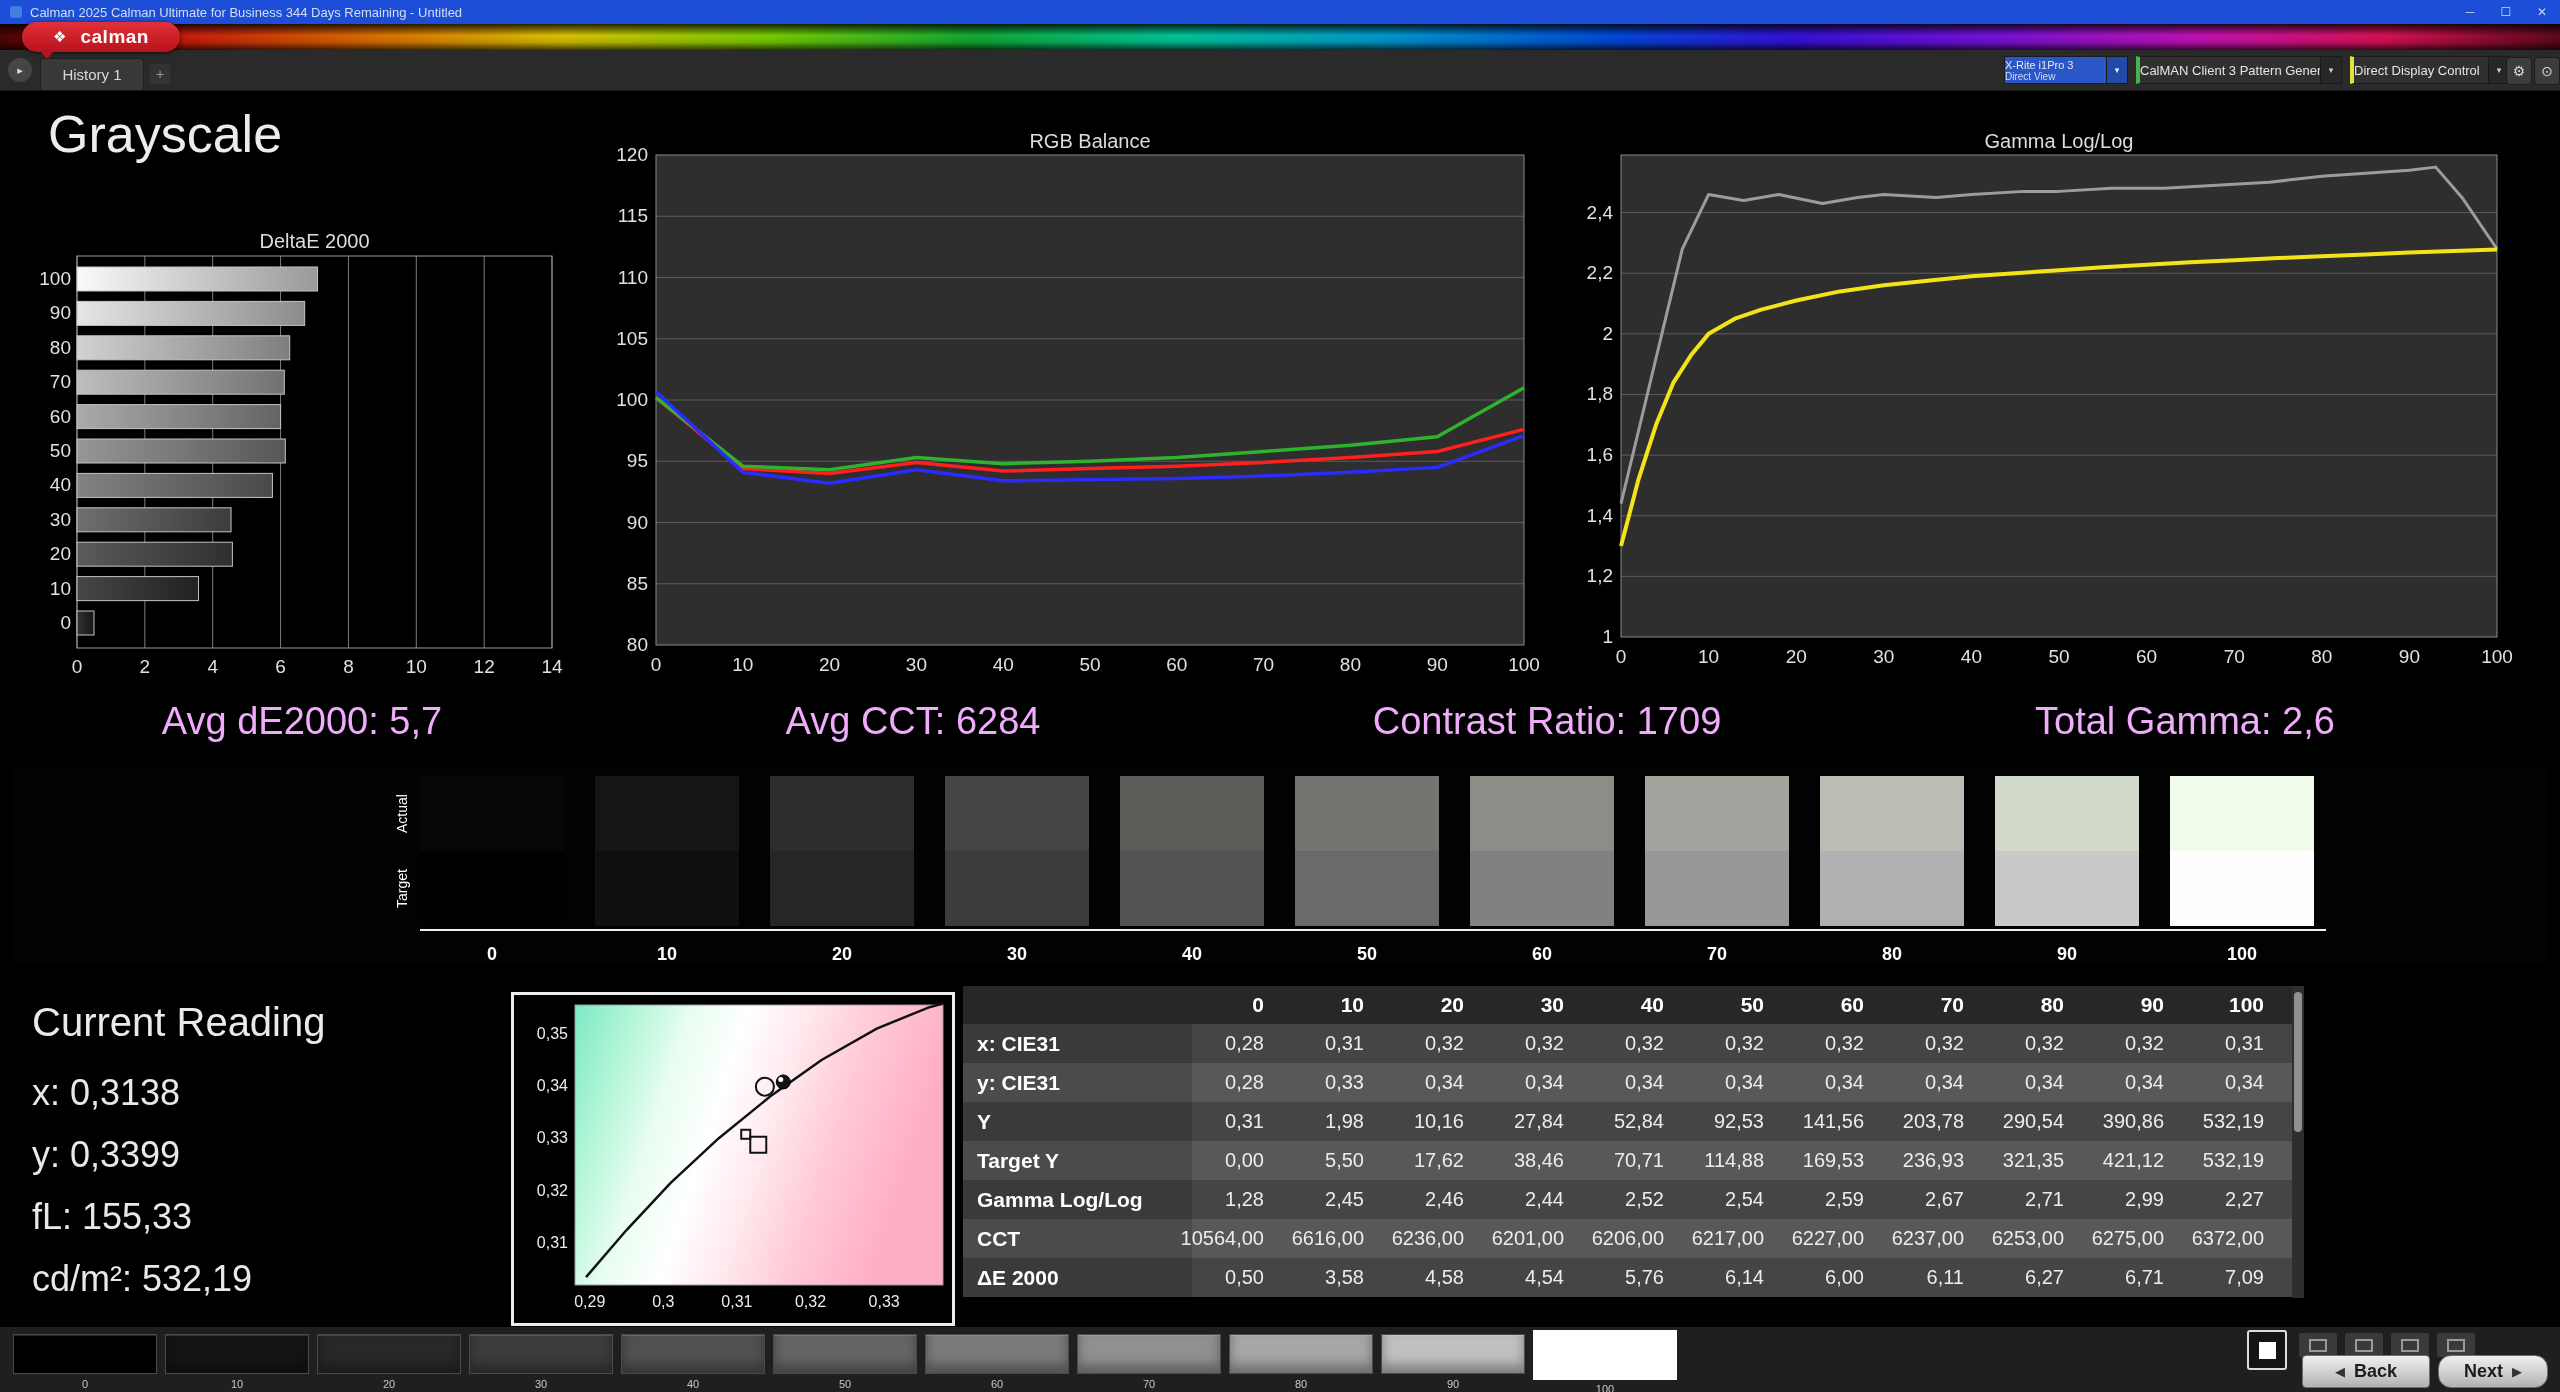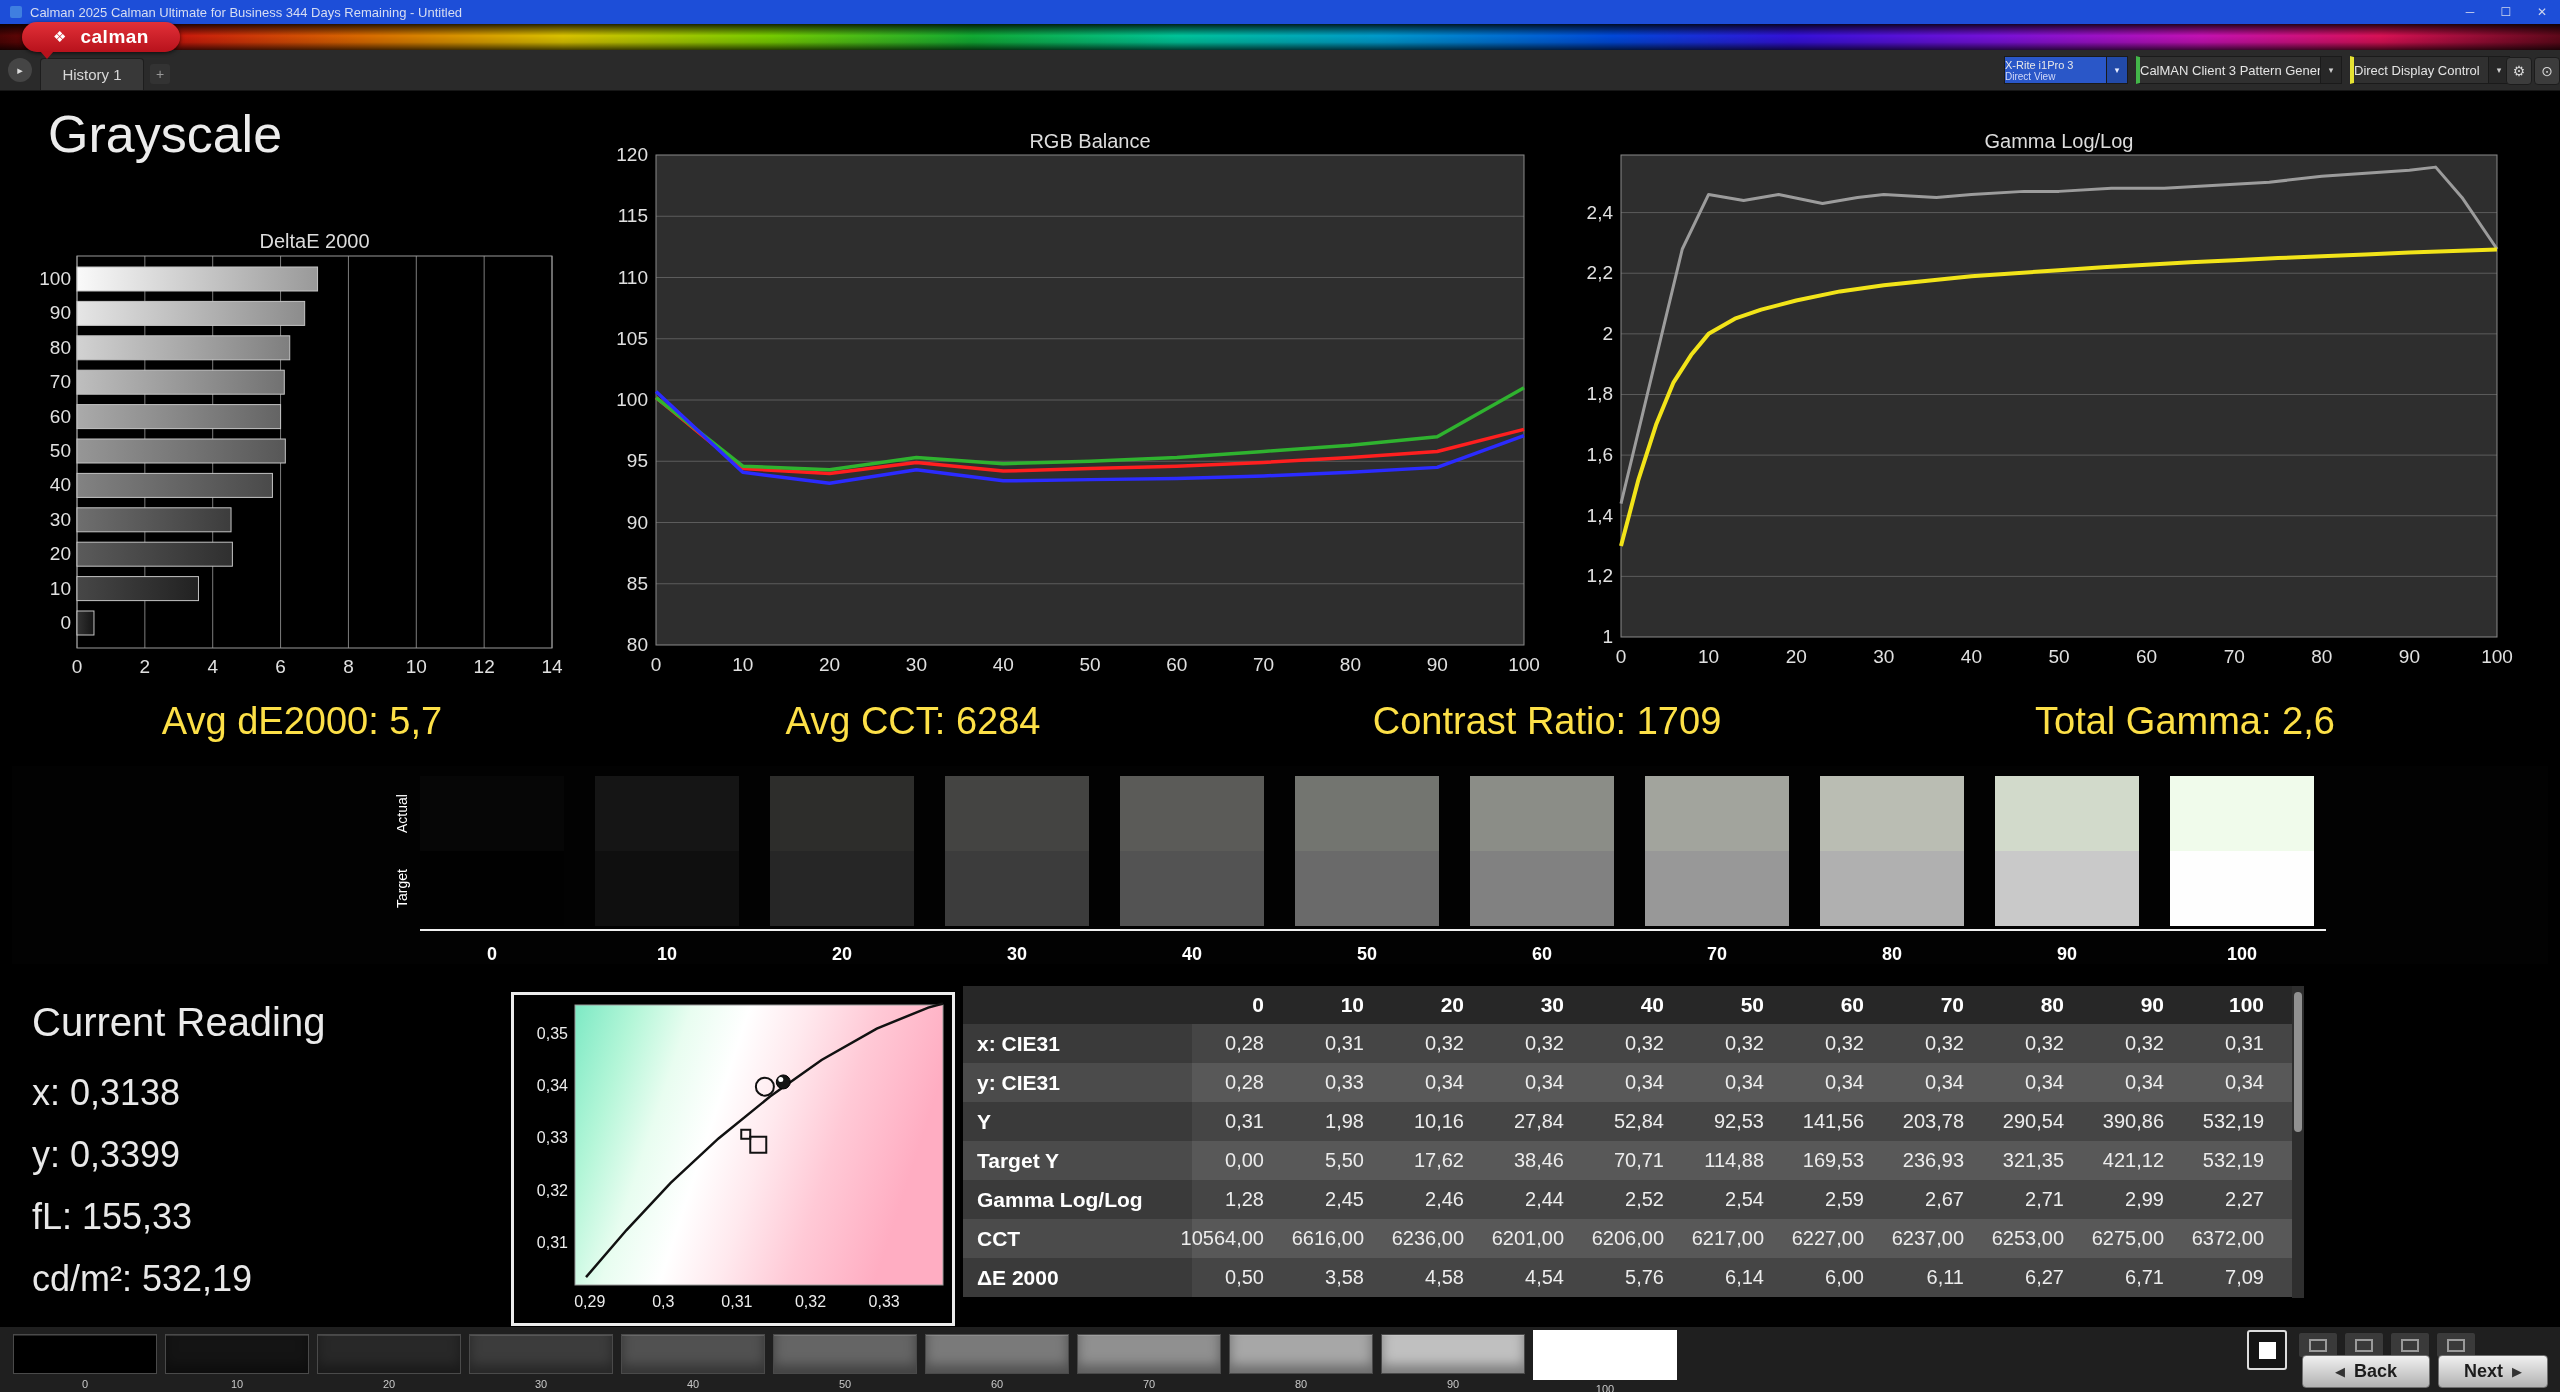--- a/index.html
+++ b/index.html
@@ -53,21 +53,21 @@
   .dd-meter{left:2004px;width:124px;background:#2a57c8;}
   .dd-meter .dd-arrow{background:#224aa8;color:#e8eeff;}
   .dd-source{left:2136px;width:206px;border-left:4px solid #43b649;}
   .dd-display{left:2350px;width:160px;border-left:4px solid #e6e233;}
   .icon-btn{position:absolute;top:7px;width:24px;height:26px;background:#3c3c3c;
     border:1px solid #1c1c1c;border-radius:4px;color:#d8d8d8;font-size:14px;
     display:flex;align-items:center;justify-content:center;}
 
   
   .page-title{position:absolute;left:48px;top:104px;font-size:52px;color:#ececec;}
-  .stat{position:absolute;top:700px;width:520px;text-align:center;font-size:38px;color:#fde047;}
+  .stat{position:absolute;top:700px;width:520px;text-align:center;font-size:38px;color:#f0abfc;}
   .stat1{left:42px;}.stat2{left:653px;}.stat3{left:1287px;}.stat4{left:1925px;}
 
   
   .strip{position:absolute;left:12px;top:766px;width:2536px;height:198px;background:#020202;}
   .strip-rot{position:absolute;writing-mode:vertical-rl;transform:rotate(180deg);font-size:14px;
     color:#fff;height:75px;display:flex;align-items:center;justify-content:center;left:382px;}
   .rot-actual{top:10px;}.rot-target{top:85px;}
   .sw{position:absolute;width:144px;top:10px;height:150px;}
   .sw-top{height:75px;}
   .sw-bot{height:75px;}
@@ -109,21 +109,21 @@
     box-sizing:border-box;}
   .pw-btn .sq{width:17px;height:17px;background:#fff;}
   .mini-btn{position:absolute;top:1332px;width:38px;height:24px;background:#3a3a3a;
     border:1px solid #1e1e1e;border-radius:3px;display:flex;align-items:center;justify-content:center;}
   .mini-btn .g{width:14px;height:9px;border:2px solid #9a9a9a;}
   .m1{left:2298px;}.m2{left:2344px;}.m3{left:2390px;}.m4{left:2436px;}
   .nav-btn{position:absolute;top:1355px;height:33px;border:1px solid #6e6e6e;border-radius:4px;
     background:linear-gradient(180deg,#f0f0f0,#b2b2b2);display:flex;align-items:center;
     justify-content:center;gap:9px;color:#1c1c1c;font-size:18px;font-weight:bold;box-sizing:border-box;}
   .nav-back{left:2302px;width:128px;}
-  .nav-next{left:2438px;width:110px;}
+  .nav-next{left:2438px;width:110px;border-radius:13px;}
   .chev{font-size:13px;color:#333;}
 </style>
 </head>
 <body>
 
 <div id="root">
 
   <div class="titlebar">
     <div class="app-icon"></div>
     <div class="title-text">Calman 2025 Calman Ultimate for Business 344 Days Remaining  - Untitled</div>

